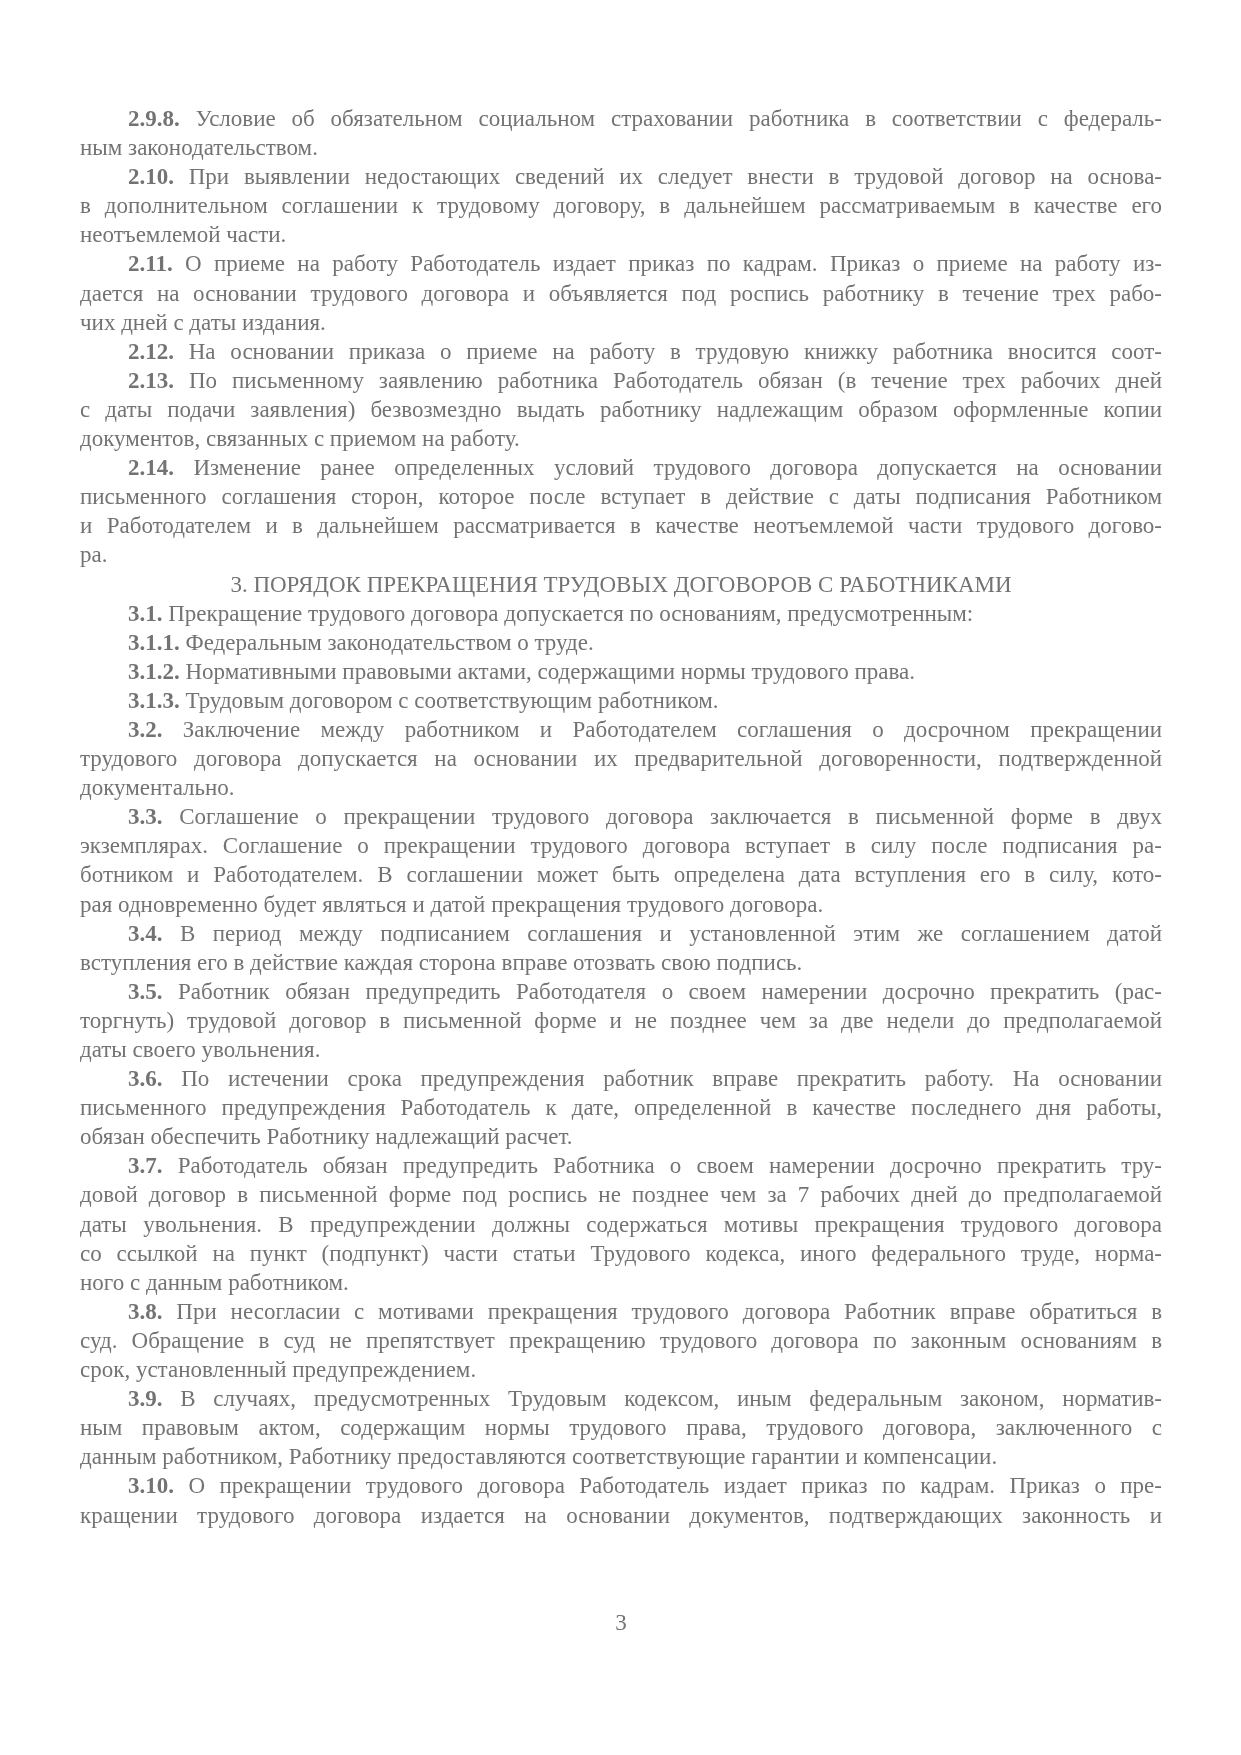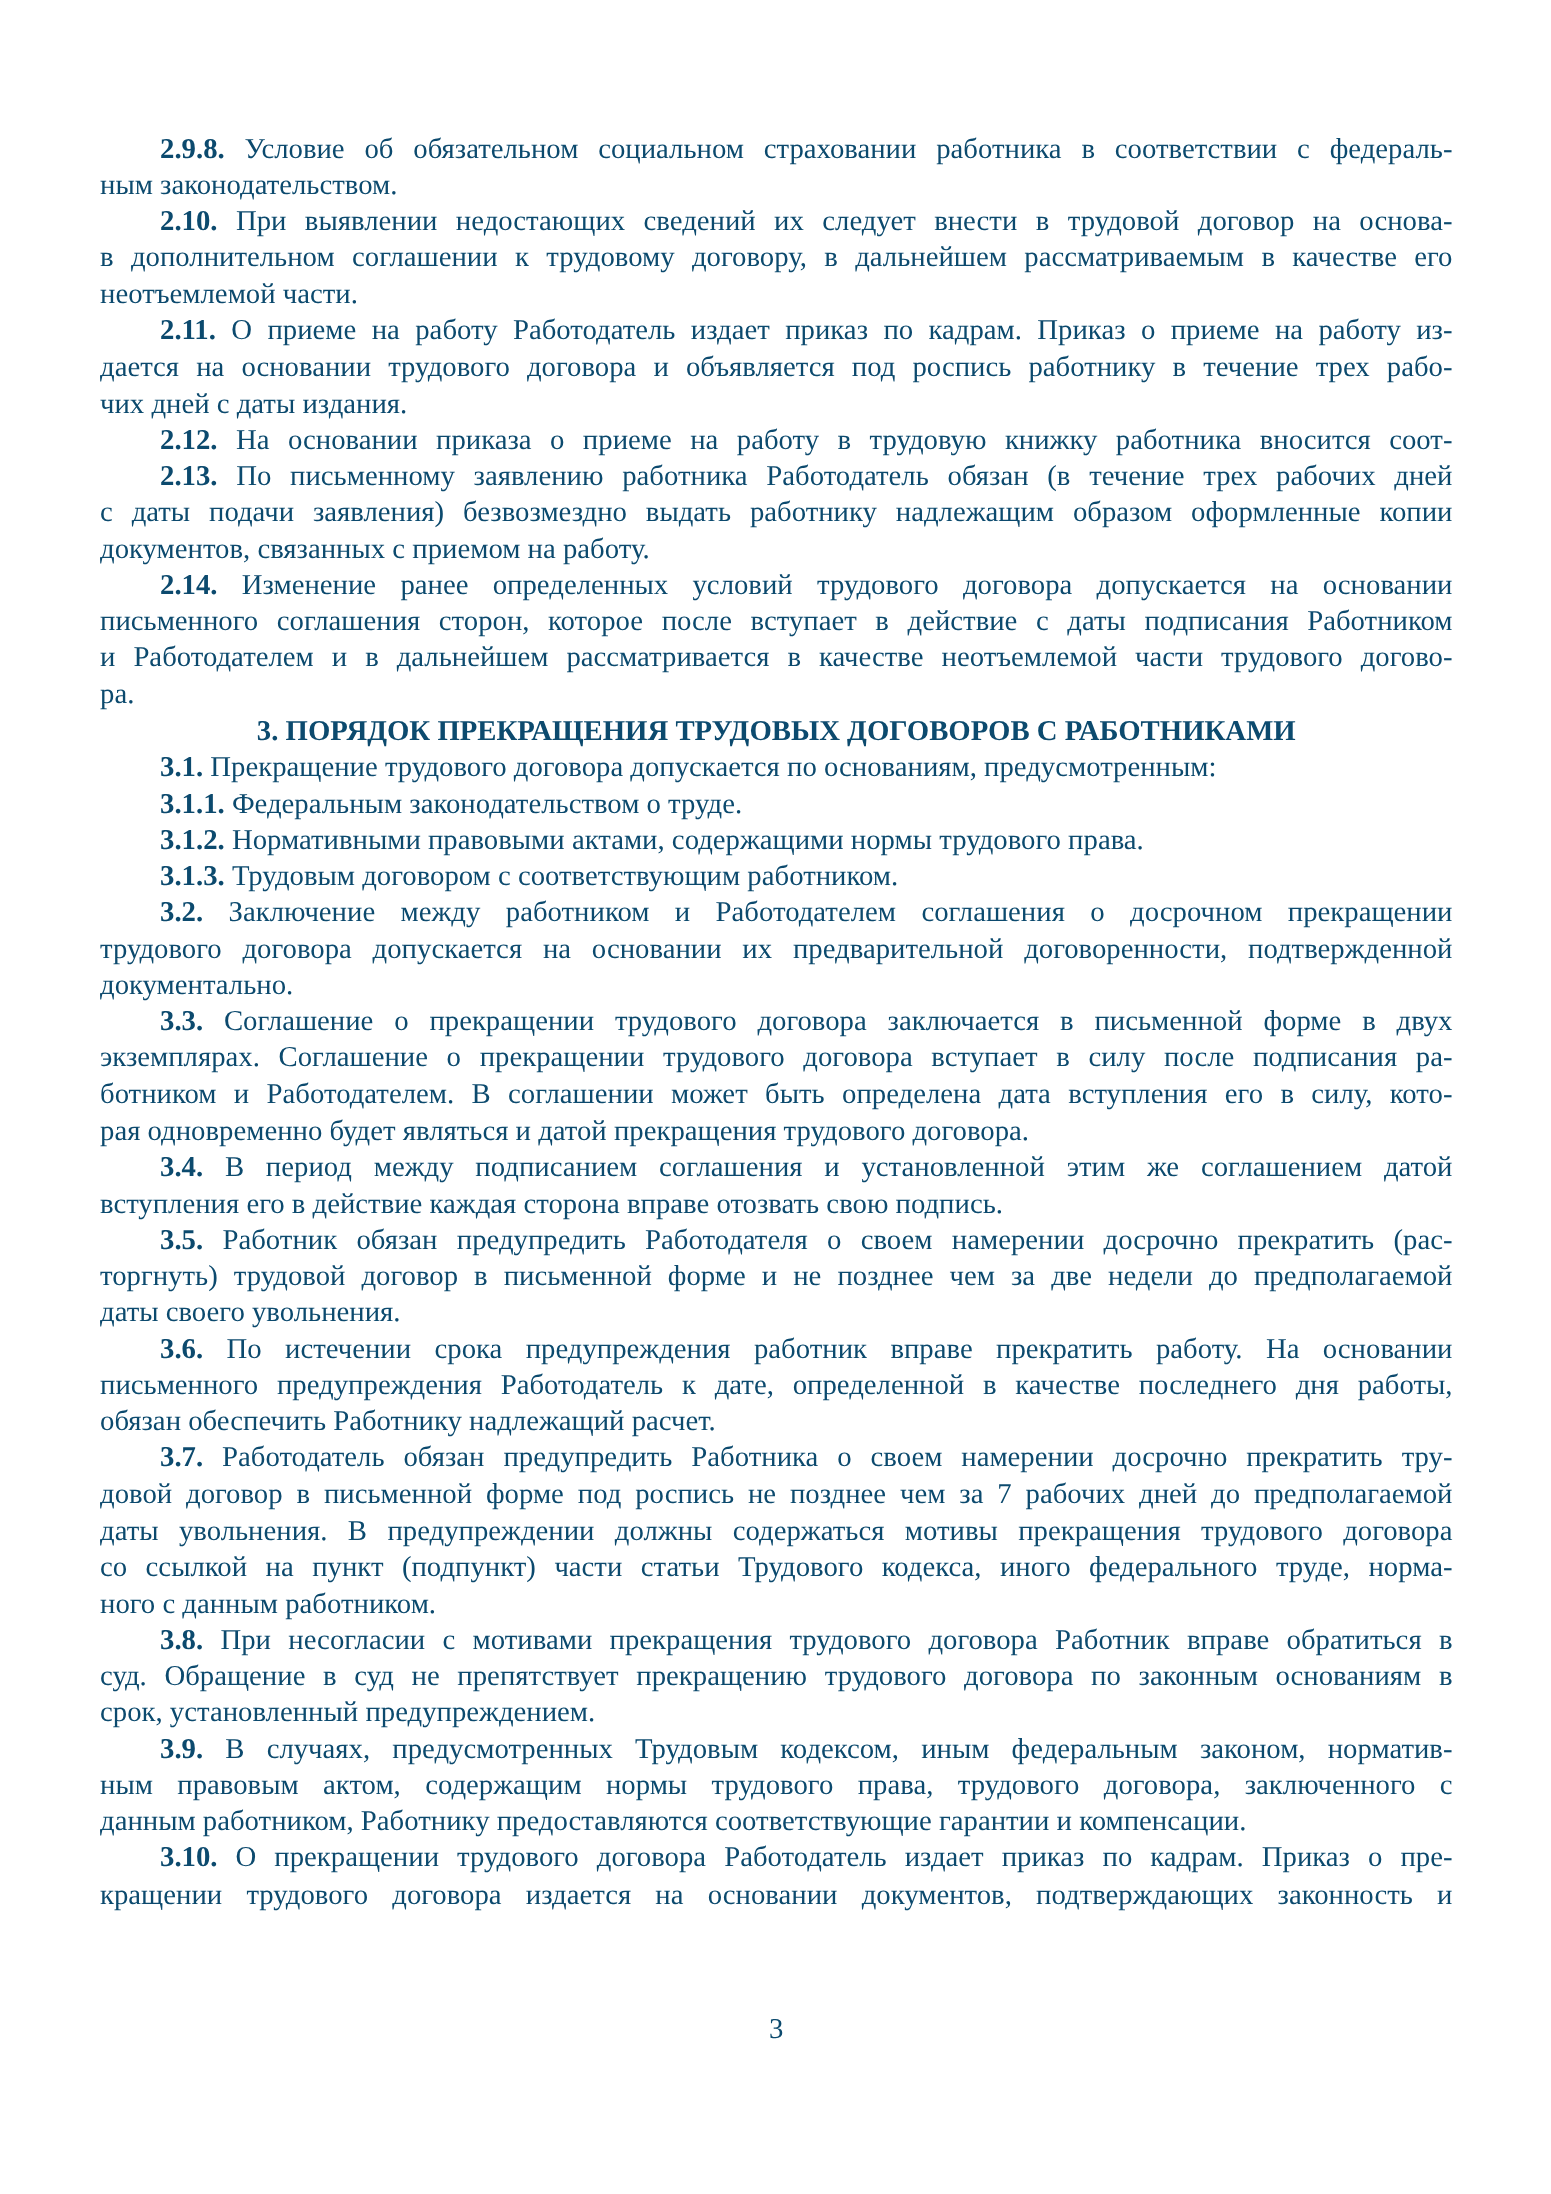--- a/index.html
+++ b/index.html
@@ -1,40 +1,40 @@
 <!DOCTYPE html>
 <html><head>
 <meta charset="utf-8">
 <style>
   html, body { margin: 0; padding: 0; background: #ffffff; }
   .page {
     position: relative;
     width: 1241px;
     height: 1755px;
     background: #ffffff;
-    color: #0c4a6e;
+    color: #737373;
     font-family: "Liberation Serif", "DejaVu Serif", serif;
     overflow: hidden;
   }
   .content {
     position: absolute;
     left: 80px;
     top: 104px;
     width: 1082px;
   }
   .line {
     font-size: 23px;
     line-height: 29.1px;
     text-align: justify;
     text-align-last: justify;
   }
   .line.last { text-align-last: left; }
   .line.first { text-indent: 48px; }
   .line.heading {
-    font-weight: bold;
+    font-weight: normal;
     text-align: center;
     text-align-last: center;
     text-indent: 0;
   }
   .num { font-weight: bold; }
   .page-number {
     position: absolute;
     left: 80px;
     top: 1608px;
     width: 1082px;

